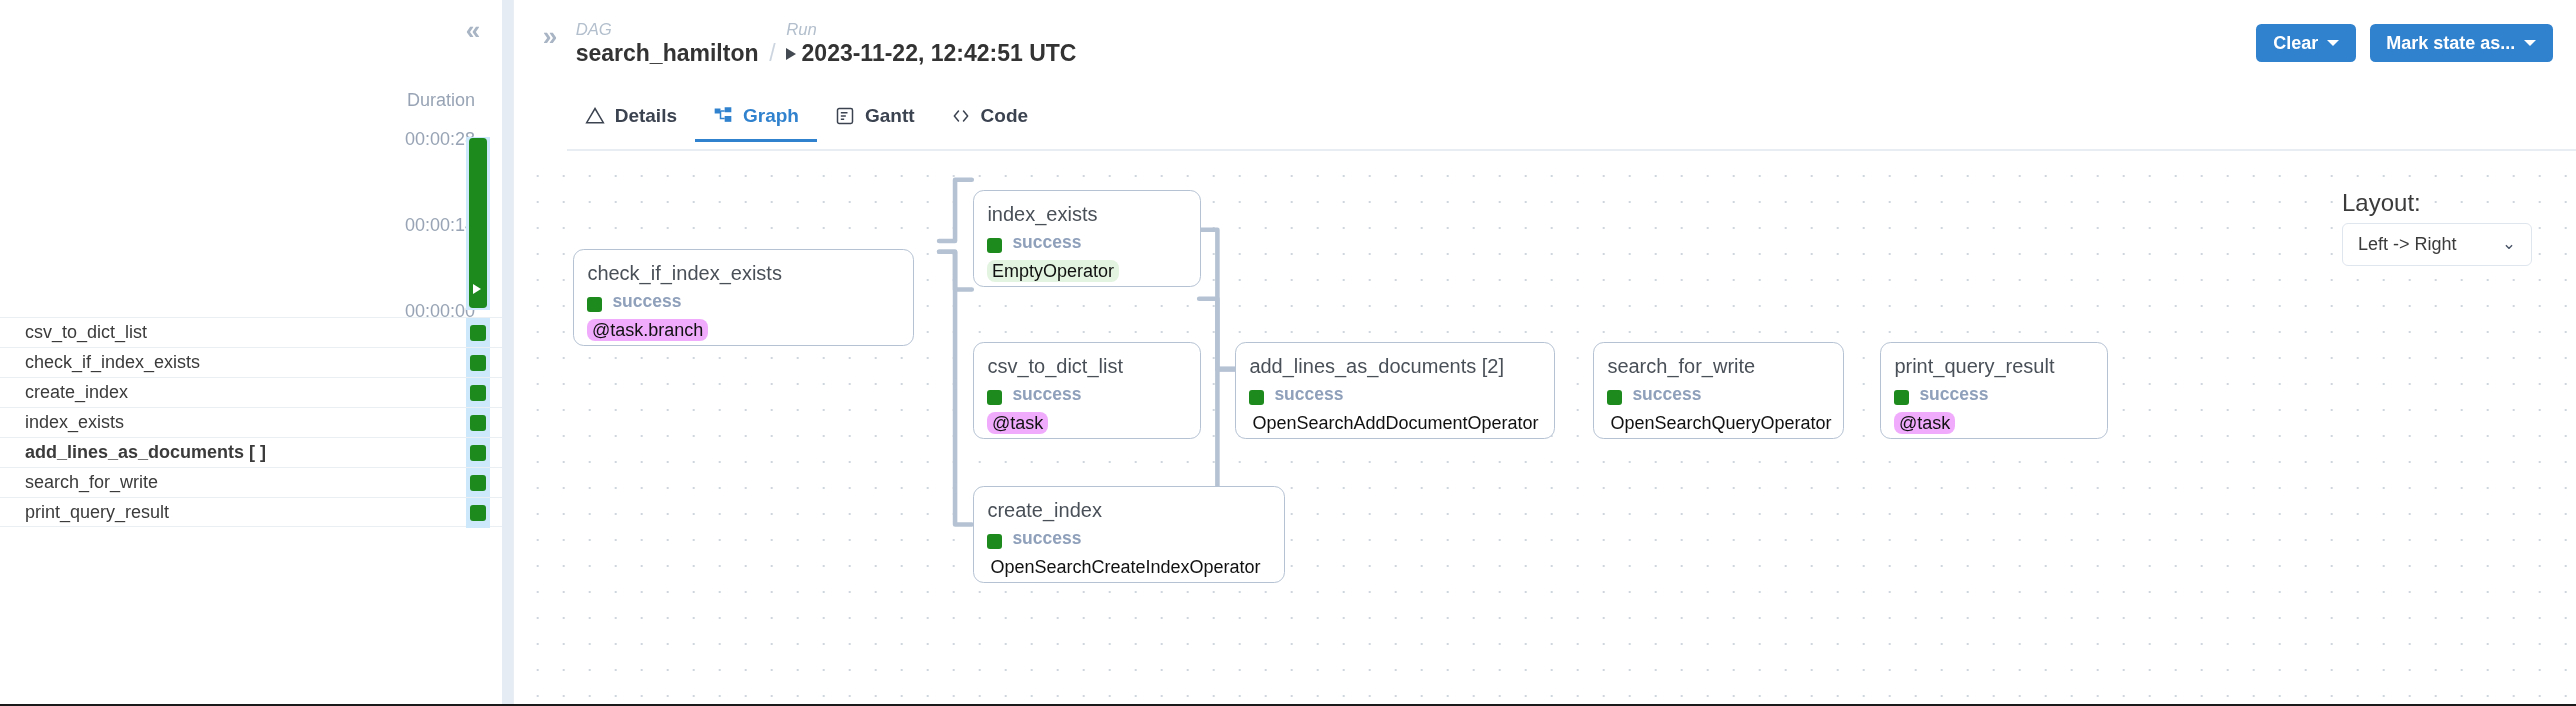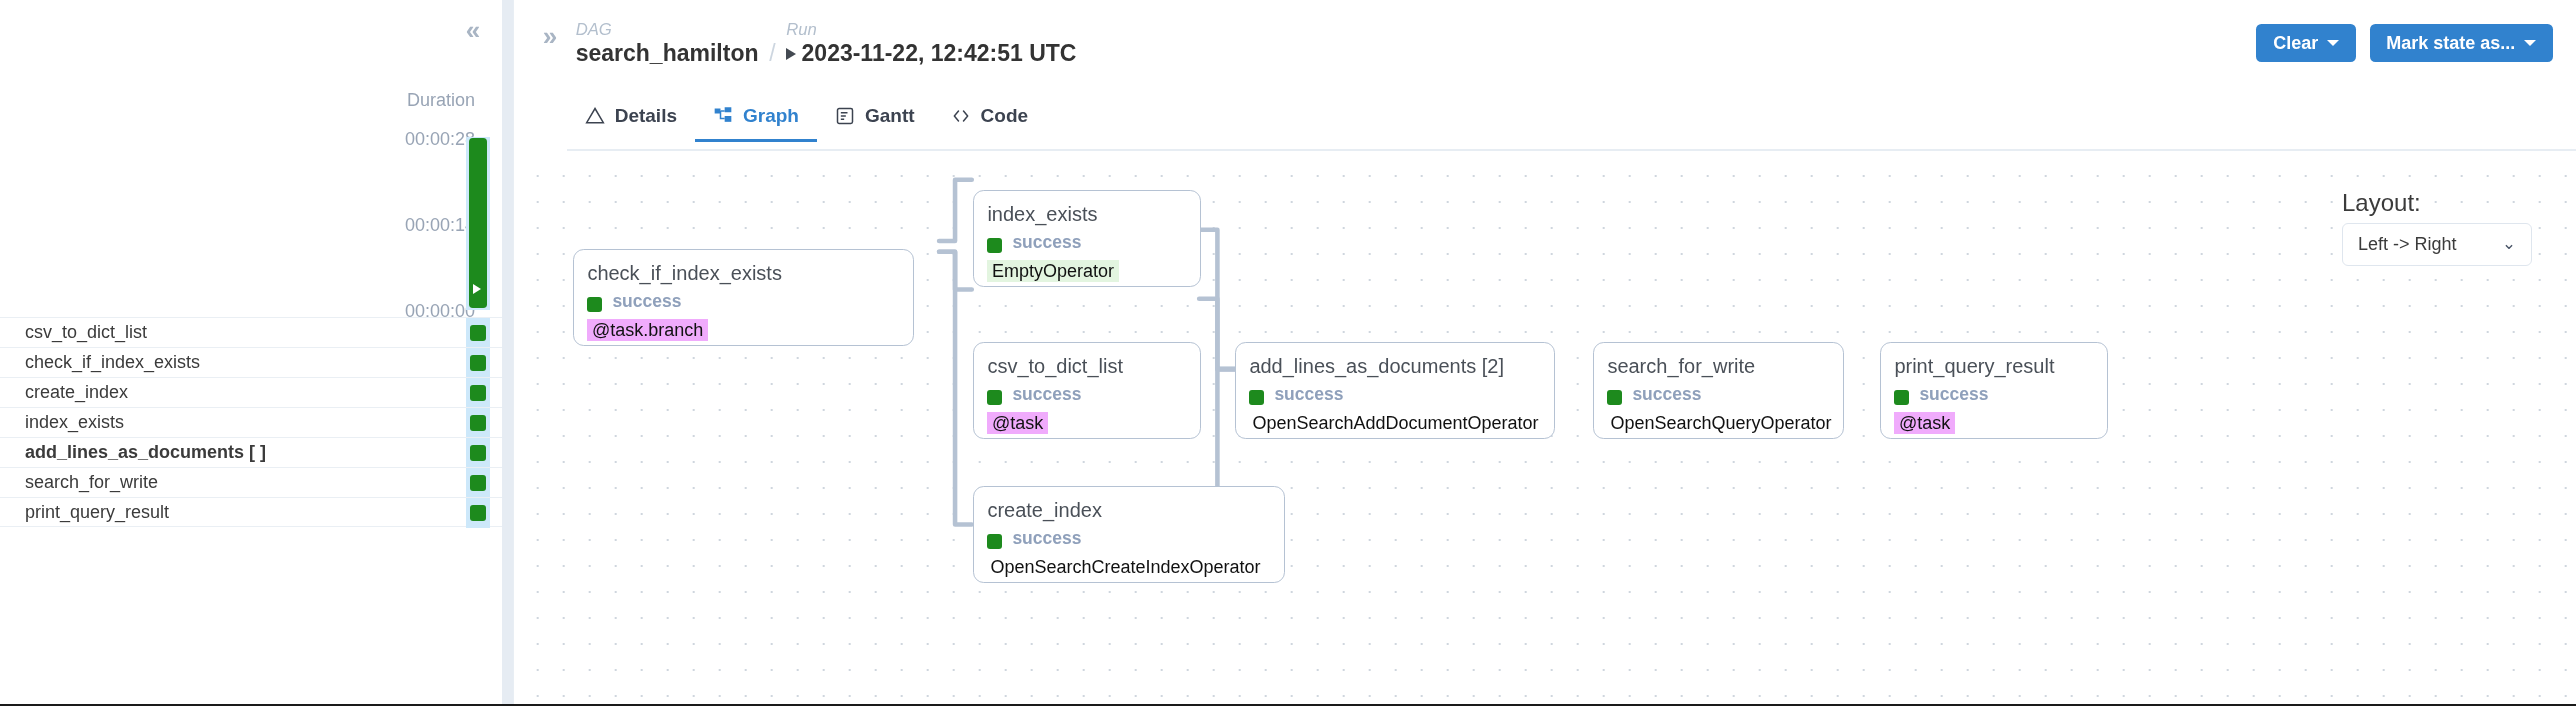--- a/index.html
+++ b/index.html
@@ -361,21 +361,21 @@
     font-size: 17.5px;
     color: #8fa0bb;
     font-weight: bold;
   }
   .node-op {
     margin-top: 6.8px;
     font-size: 18px;
     color: #111111;
     display: inline-block;
     padding: 0.8px 4.6px;
-    border-radius: 0;
+    border-radius: 8px;
     white-space: nowrap;
   }
   .node-op.deco-task { background: #f0abfc; }
   .node-op.deco-empty { background: #e3f5e0; }
   .node-op.deco-none { background: transparent; padding-left: 3px; }
 </style>
 </head>
 <body>
 
 <div class="app">

